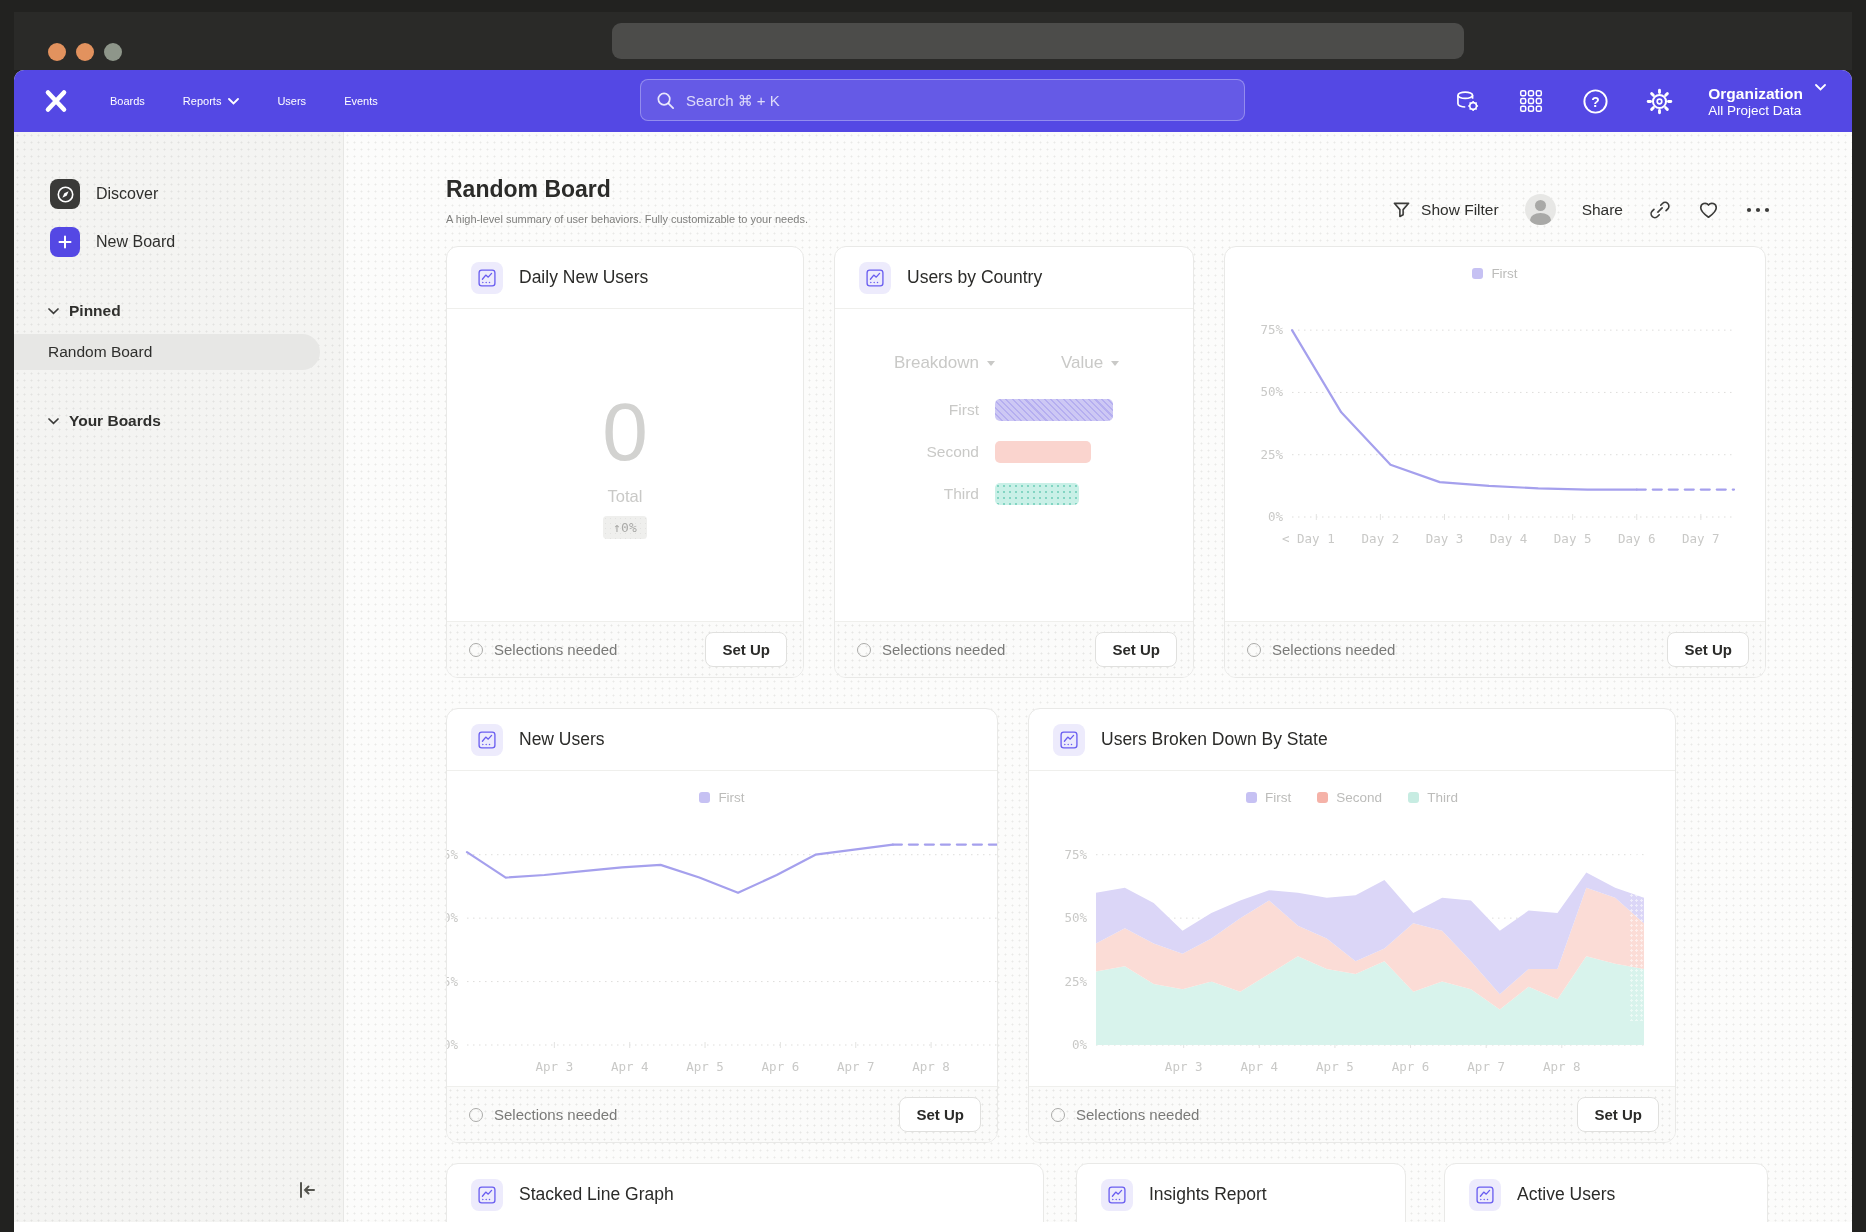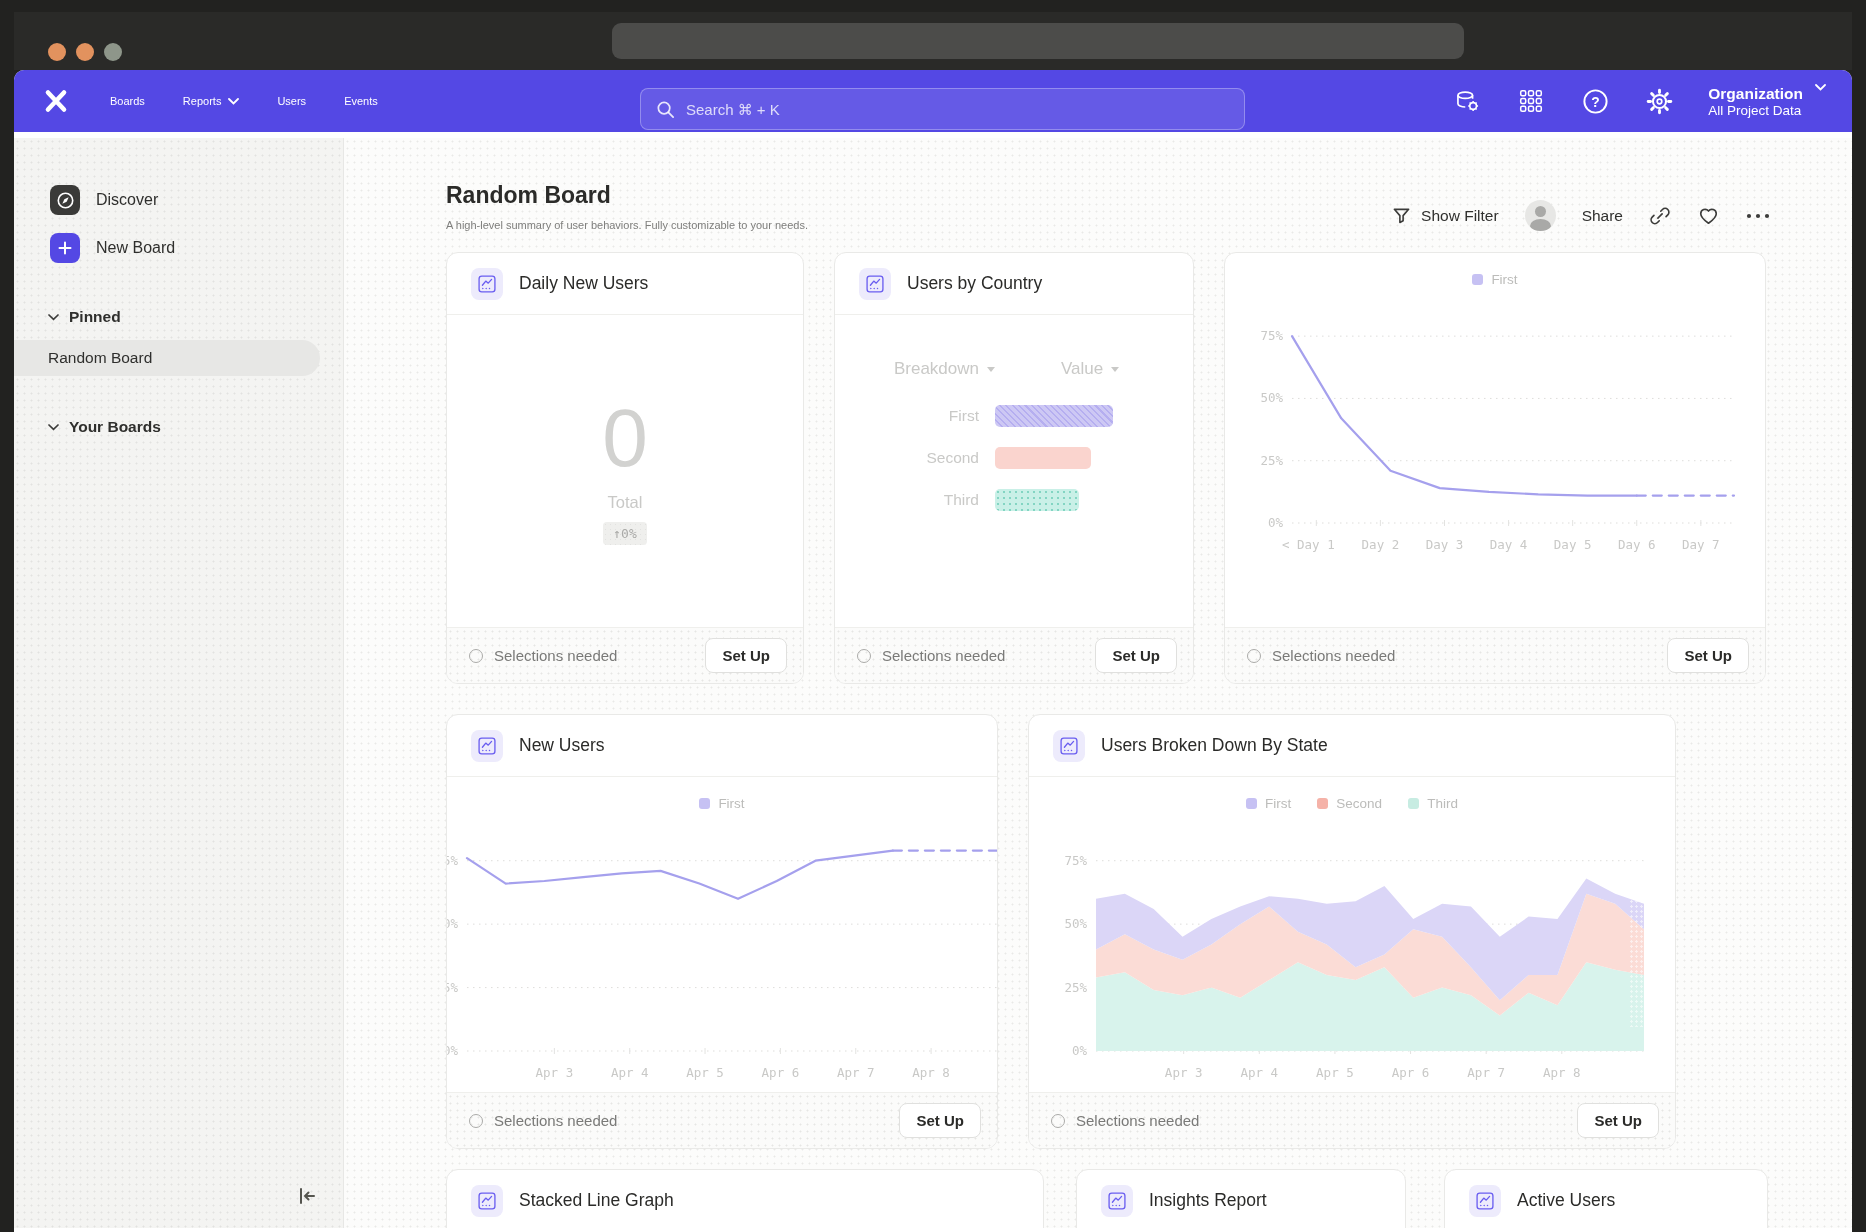--- a/index.html
+++ b/index.html
@@ -15,34 +15,34 @@
   .tl.t2 { left:62px; background:#e2925e; }
   .tl.t3 { left:90px; background:#8e968a; }
   .urlbar { position:absolute; left:598px; top:11px; width:852px; height:36px;
     background:#4c4c4a; border-radius:9px; }
 
   
   nav { height:62px; background:#5448e4; position:relative; display:flex; align-items:center; color:#fff; }
   .logo { margin-left:28px; width:28px; height:28px; display:flex; align-items:center; justify-content:center; }
   .nav-items { display:flex; align-items:center; gap:38px; margin-left:40px; font-size:11px; font-weight:500; }
   .nav-item { display:flex; align-items:center; gap:7px; cursor:pointer; white-space:nowrap; }
-  .search { position:absolute; left:626px; top:18px; width:605px; height:42px; border-radius:8px;
+  .search { position:absolute; left:626px; top:9px; width:605px; height:42px; border-radius:8px;
     background:rgba(255,255,255,0.10); border:1px solid rgba(255,255,255,0.30);
     display:flex; align-items:center; padding:0 14px; gap:10px; }
   .search input { flex:1; background:transparent; border:none; outline:none; color:#fff; font-size:15px;
     font-family:"Liberation Sans","DejaVu Sans",sans-serif; }
   .search input::placeholder { color:rgba(255,255,255,0.78); }
   .nav-right { position:absolute; right:26px; display:flex; align-items:center; gap:34px; }
   .nav-icon { width:30px; height:30px; display:flex; align-items:center; justify-content:center; cursor:pointer; }
   .org { display:flex; gap:12px; cursor:pointer; }
   .org-name { font-size:15.5px; font-weight:700; line-height:1.25; }
   .org-sub { font-size:13.5px; font-weight:400; }
 
   
-  .app-body { display:flex; height:1090px;margin-top:6px; }
+  .app-body { display:flex; height:1090px; }
   aside { width:330px; background:#f4f4f2; border-right:1px solid #e7e7e5; position:relative;
     background-image:radial-gradient(#e2e2e0 0.9px, transparent 1.1px); background-size:7px 7px; }
   .side-row { display:flex; align-items:center; gap:16px; margin:0 0 0 36px; height:32px; cursor:pointer; }
   .side-row.first { margin-top:46px; }
   .side-row + .side-row { margin-top:16px; }
   .sicon { width:30px; height:30px; border-radius:8px; display:flex; align-items:center; justify-content:center; flex:none; }
   .sicon.discover { background:#3a3a38; }
   .sicon.newboard { background:#5448e4; }
   .side-label { font-size:16px; color:#2f2f2d; font-weight:500; }
   .side-section { display:flex; align-items:center; gap:10px; margin:44px 0 0 34px; cursor:pointer; }

